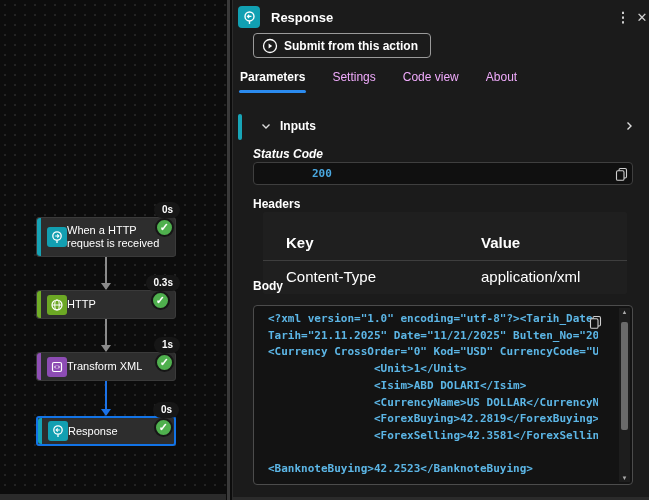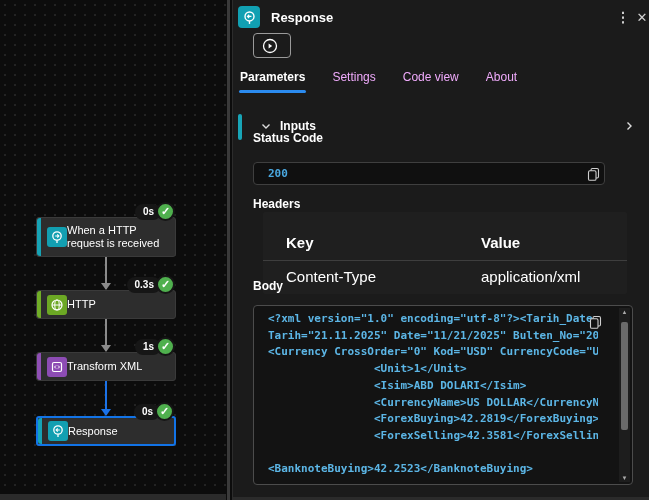--- a/index.html
+++ b/index.html
@@ -24,21 +24,21 @@
   }
   .node .accent { position:absolute; left:0; top:0; bottom:0; width:4px; border-radius:3px 0 0 3px; }
   .accent.teal { background:#16a3b5; } .accent.green { background:#70ad27; } .accent.purple { background:#8f4fb5; }
   .node .nicon {
     width:20px; height:20px; border-radius:3px; margin-left:10px; flex:0 0 20px;
     display:flex; align-items:center; justify-content:center;
   }
   .nicon.teal { background:#129fb1; } .nicon.green { background:#6ca824; } .nicon.purple { background:#8d4cb4; }
   .node .nlabel { font-size:11px; font-weight:400; margin-left:0; margin-right:6px; line-height:13px; }
   .node.selected { border:2px solid #1273e6; }
-  .badge { position:absolute; top:-16px; right:0; display:flex; align-items:center; z-index:3; }
+  .badge { position:absolute; top:-16px; right:0; display:flex; align-items:center; z-index:3;flex-direction:column; }
   .badge .pill {
     background:#161616; border-radius:9px; padding:2px 7px 2px 8px; font-size:10px; font-weight:700;
     color:#fff; margin-right:-5px; position:relative; z-index:1; line-height:12px;
   }
   .badge .chk {
     width:19px; height:19px; border-radius:50%; background:#4fb04e; border:2px solid #161616;
     color:#fff; font-size:11px; line-height:15px; text-align:center; z-index:2; font-weight:700;
   }
   .edge { position:absolute; left:105px; width:2px; background:#8a8a8a; }
   .edge .head {
@@ -66,22 +66,22 @@
   .tab.active { color:#fff; font-weight:700; }
   .tab.active::after { content:""; position:absolute; left:0; right:0; bottom:0; height:3px; border-radius:2px; background:#2b8bef; }
   .inputs-row { position:absolute; left:5px; top:112px; right:10px; height:30px; }
   .inputs-bar { position:absolute; left:0; top:2px; width:4px; height:26px; background:#18a5b7; border-radius:2px; }
   .inputs-chevron { position:absolute; left:22px; top:8px; }
   .inputs-label { position:absolute; left:42px; top:7px; font-size:12px; font-weight:700; }
   .raw-link { position:absolute; right:20px; top:7px; font-size:12px; font-weight:700; color:#fff; cursor:pointer; }
   .raw-chevron { position:absolute; right:4px; top:8px; }
   .sec-label { position:absolute; left:20px; font-size:12px; font-weight:700; }
   .status-input-wrap {
-    position:absolute; left:20px; top:162px; width:352px; height:23px;
-    background:#101010; border:1px solid #3f3f3f; border-radius:4px; display:flex; align-items:center;
+    position:absolute; left:20px; top:162px; width:380px; height:23px;
+    background:#101010; border:1px solid #3f3f3f; border-radius:4px; display:flex; align-items:center;padding-left:44px;
   }
   .status-input {
     flex:1; background:transparent; border:none; outline:none; color:#4aa8e0;
     font-family:"DejaVu Sans Mono", monospace; font-size:11px; font-weight:700; padding-left:14px;
   }
   .copy-btn { width:22px; height:18px; display:flex; align-items:center; justify-content:center; cursor:pointer; }
   .hdr-table { position:absolute; left:30px; top:212px; width:364px; background:#1f1f1f; border-radius:2px; }
   .hdr-row { display:grid; grid-template-columns:170px 1fr; padding-left:23px; font-size:15px;gap:25px; }
   .hdr-row.head { padding-top:22px; padding-bottom:9px; font-weight:700; border-bottom:1px solid #3e3e3e; }
   .hdr-row.data { padding-top:7px; padding-bottom:9px; }
@@ -195,20 +195,21 @@
   <div class="iconbtn kebab">⋮</div>
   <div class="iconbtn closex">✕</div>
 
   <button class="submit-btn">
     <span>
       <svg width="16" height="16" viewBox="0 0 16 16">
           <circle cx="8" cy="8" r="6.5" fill="none" stroke="#fff" stroke-width="1.3"></circle>
           <path d="M6.6 5.5 L10.2 8 L6.6 10.5 Z" fill="#fff"></path>
         </svg>
     </span>
+    <span>Submit from this action</span>
   </button>
 
   <div class="tabs">
     <div class="tab active">Parameters</div>
     <div class="tab">Settings</div>
     <div class="tab">Code view</div>
     <div class="tab">About</div>
   </div>
 
   <div class="inputs-row">
@@ -219,21 +220,21 @@
         </svg>
     </div>
     <div class="inputs-label">Inputs</div>
     <div class="raw-chevron">
       <svg width="12" height="12" viewBox="0 0 12 12">
           <path d="M4.5 2.5 L8 6 L4.5 9.5" fill="none" stroke="#ddd" stroke-width="1.4"></path>
         </svg>
     </div>
   </div>
 
-  <div class="sec-label" style="top:131px;">Status Code</div>
+  <div class="sec-label" style="top:147px;font-style:italic;">Status Code</div>
   <div class="status-input-wrap">
     <input class="status-input" readonly="" value="200" style="">
     <span class="copy-btn">
       <svg width="13" height="14" viewBox="0 0 13 14">
           <rect x="4" y="1.5" width="7.5" height="9.5" rx="1.4" fill="none" stroke="#cfcfcf" stroke-width="1.1"></rect>
           <rect x="1.5" y="3.8" width="7.5" height="9.5" rx="1.4" fill="#101010" stroke="#cfcfcf" stroke-width="1.1"></rect>
         </svg>
     </span>
   </div>
 

